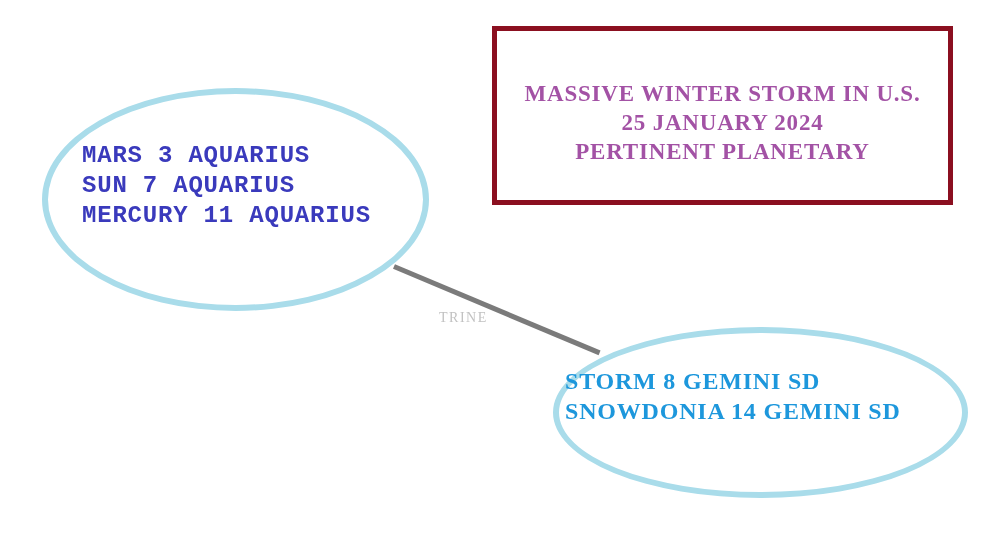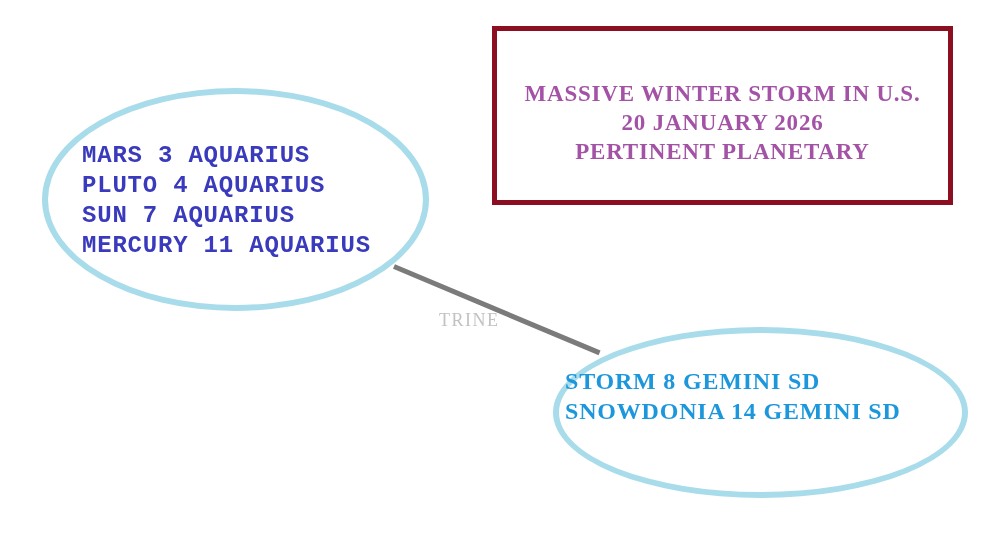--- a/index.html
+++ b/index.html
@@ -92,41 +92,40 @@
     height: 5px;
     background: #7b7b7b;
     transform: rotate(22.8deg);
     transform-origin: 0 50%;
   }
   .connector-label {
     position: absolute;
     left: 439px;
     top: 310px;
     color: #c2c2c2;
-    font-size: 18px;
+    font-size: 14px;
     letter-spacing: 1.5px;
     font-weight: normal;
     font-family: Liberation Serif, serif;
   }
 </style>
 </head>
 <body>
 
 <div class="canvas">
 
   <div class="title-box">
     <div class="title-line">MASSIVE WINTER STORM IN U.S.</div>
-    <div class="title-line">20 JANUARY 2026</div>
+    <div class="title-line">25 JANUARY 2024</div>
     <div class="title-line">PERTINENT PLANETARY</div>
   </div>
 
   <div class="ellipse left"></div>
   <div class="cluster-text left-text">
     <div>MARS 3 AQUARIUS</div>
-    <div>PLUTO 4 AQUARIUS</div>
     <div>SUN 7 AQUARIUS</div>
     <div>MERCURY 11 AQUARIUS</div>
   </div>
 
   <div class="connector-line"></div>
   <div class="connector-label">TRINE</div>
 
   <div class="ellipse right"></div>
   <div class="cluster-text right-text">
     <div>STORM 8 GEMINI SD</div>

